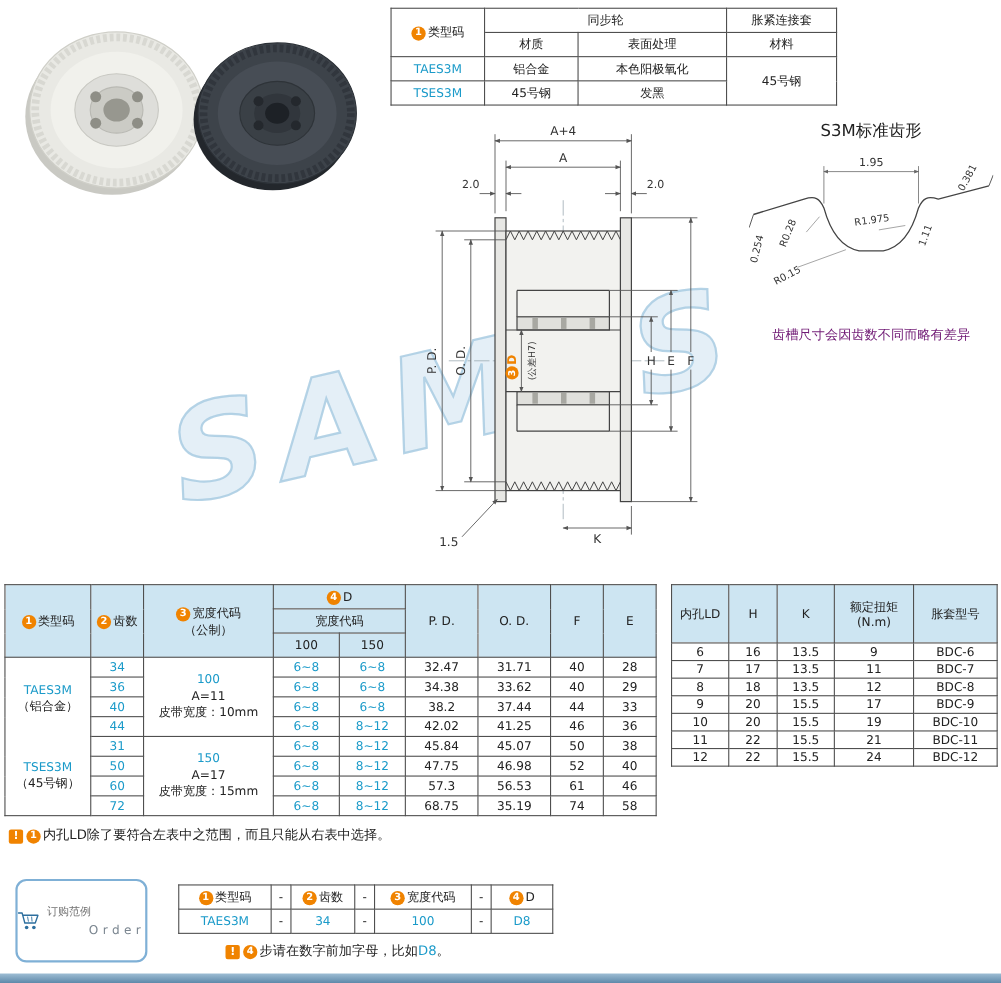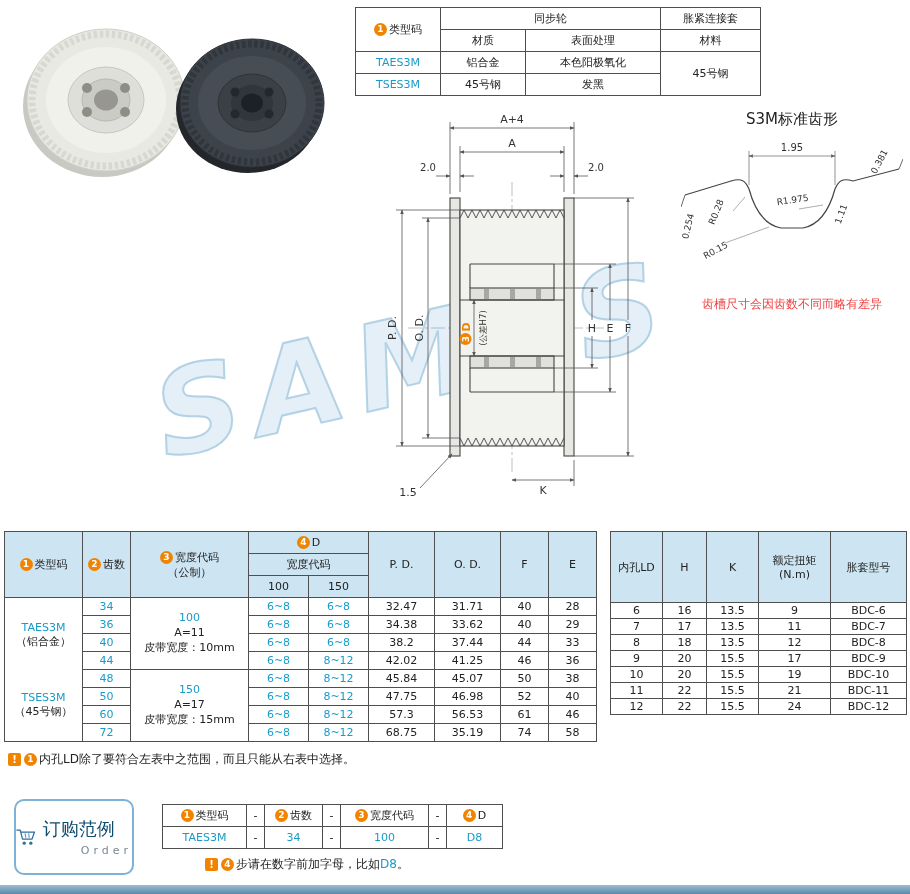--- a/index.html
+++ b/index.html
@@ -26,37 +26,37 @@
   .photos { position:absolute; left:10px; top:5px; z-index:1; }
 
   .spec-table { position:absolute; left:355px; top:7px; width:405px; }
   .spec-table tr { height:22px; }
 
   .main-drawing { position:absolute; left:352px; top:92px; z-index:1; }
   svg text { font-family:"DejaVu Sans","Liberation Sans",sans-serif; }
 
   .tooth-box { position:absolute; left:678px; top:110px; width:228px; text-align:center; z-index:1; }
   .tooth-title { font-size:15px; color:#222; margin-bottom:2px; }
-  .tooth-note { font-size:12px; color:#ef4444; margin-top:2px; line-height:1.5; }
+  .tooth-note { font-size:12px; color:#701a75; margin-top:2px; line-height:1.5; }
 
   .main-table { position:absolute; left:4px; top:531px; width:592px; }
   .main-table thead tr { height:22px; }
   .main-table tbody tr { height:18px; }
   .type-inner { height:140px; display:flex; flex-direction:column; justify-content:space-around; align-items:center; }
   .width-cell div { line-height:1.35; }
 
   .bore-table { position:absolute; left:610px; top:531px; width:296px; }
-  .bore-table thead tr { height:71px; }
+  .bore-table thead tr { height:53px; }
   .bore-table tbody tr { height:16px; }
 
   .note { position:absolute; left:8px; font-size:12px; color:#222; z-index:1; }
 
   .order-box { position:absolute; left:14px; top:799px; width:120px; height:76px; border:2px solid #7fb0d6;
     border-radius:10px; display:flex; align-items:center; justify-content:center; gap:7px; z-index:1; background:#fff; }
-  .order-title { font-size:18px; color:#0c4a6e; }
+  .order-title { font-size:10px; color:#737373; }
   .order-subtitle { font-size:11px; color:#7b8690; letter-spacing:4px; margin-top:3px;padding-left:38px; }
   .order-table { position:absolute; left:162px; top:804px; }
   .order-table tr { height:22px; }
   .order-note { position:absolute; left:162px; top:856px; font-size:12px; z-index:1;padding-left:43px; }
 
   .bottom-bar { position:absolute; left:0; bottom:0; width:910px; height:9px;
     background:linear-gradient(180deg,#9dbdd4,#5c87a8); z-index:1; }
 </style>
 </head>
 <body>
@@ -332,21 +332,21 @@
         <tr>
           <td class="teal">44</td>
           <td class="teal">6~8</td>
           <td class="teal">8~12</td>
           <td>42.02</td>
           <td>41.25</td>
           <td>46</td>
           <td>36</td>
         </tr>
         <tr>
-          <td class="teal">48</td>
+          <td class="teal">31</td>
           <td class="width-cell" rowspan="4">
             <div class="teal">150</div>
             <div>A=17</div>
             <div>皮带宽度：15mm</div>
           </td>
           <td class="teal">6~8</td>
           <td class="teal">8~12</td>
           <td>45.84</td>
           <td>45.07</td>
           <td>50</td>

